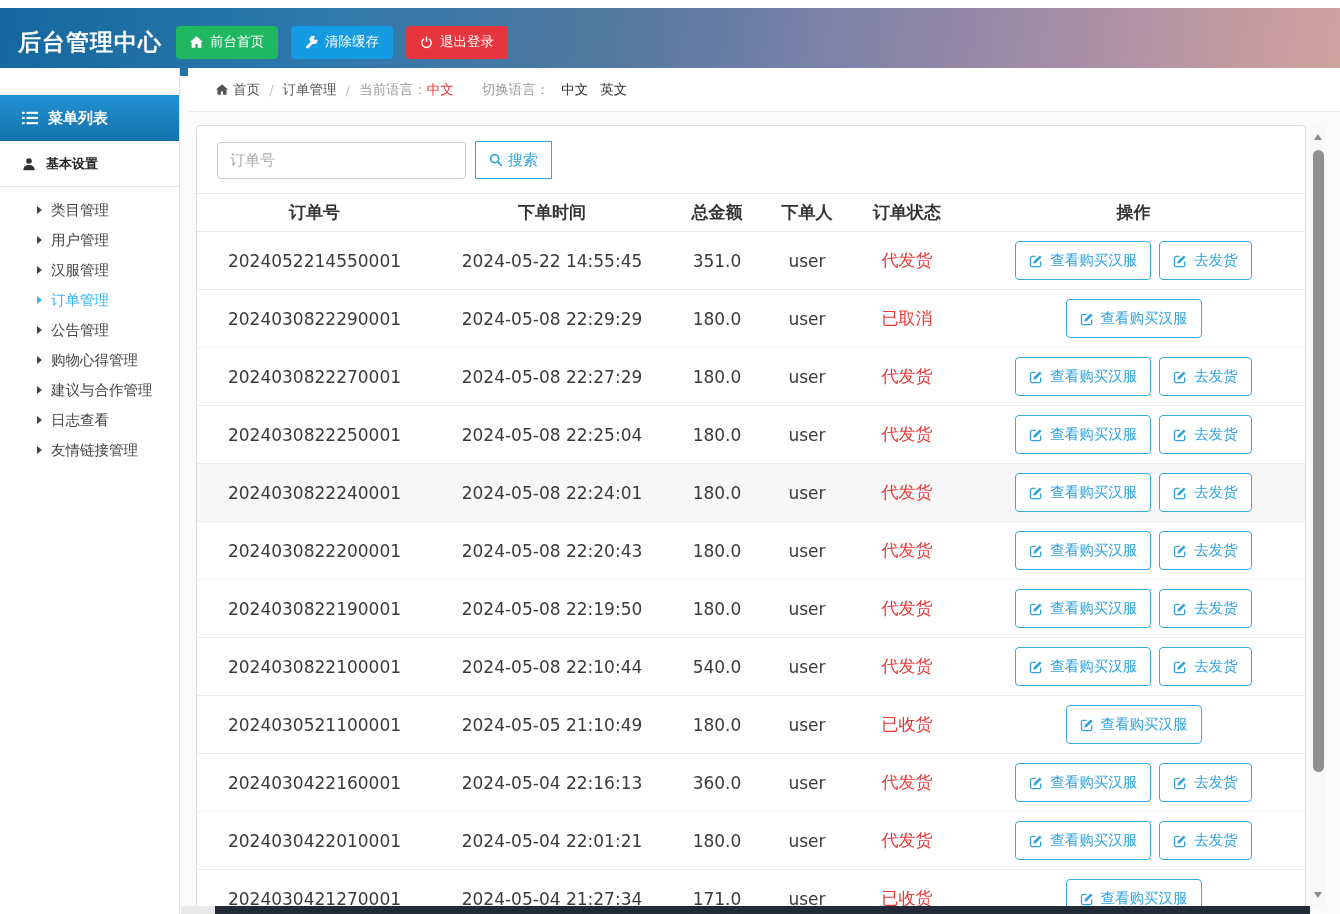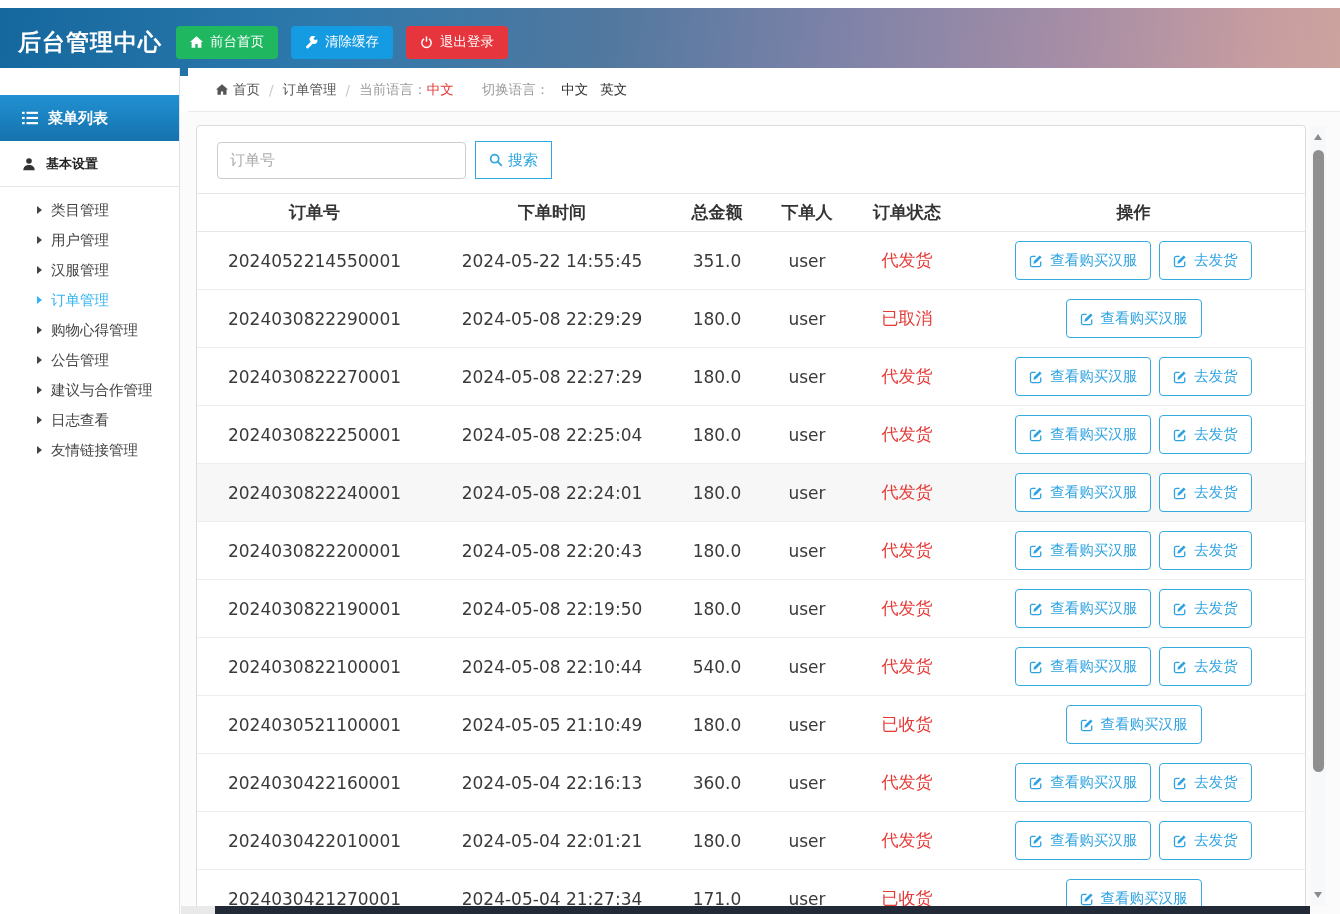--- a/index.html
+++ b/index.html
@@ -179,25 +179,25 @@
       <li>
         <span class="caret"></span>
         <span>汉服管理</span>
       </li>
       <li class="active">
         <span class="caret"></span>
         <span>订单管理</span>
       </li>
       <li>
         <span class="caret"></span>
+        <span>公告管理</span>
+      </li>
+      <li>
+        <span class="caret"></span>
         <span>购物心得管理</span>
-      </li>
-      <li>
-        <span class="caret"></span>
-        <span>公告管理</span>
       </li>
       <li>
         <span class="caret"></span>
         <span>建议与合作管理</span>
       </li>
       <li>
         <span class="caret"></span>
         <span>日志查看</span>
       </li>
       <li>

